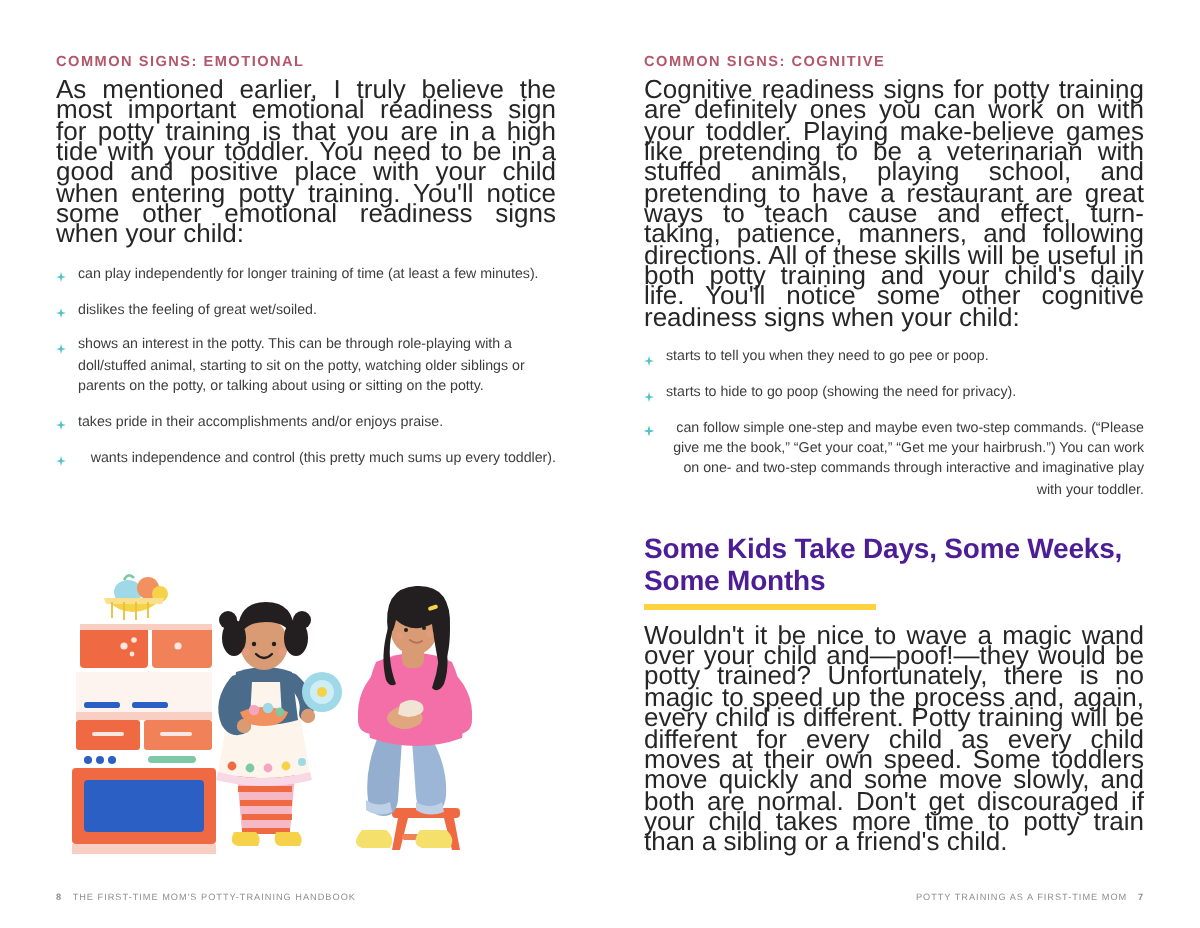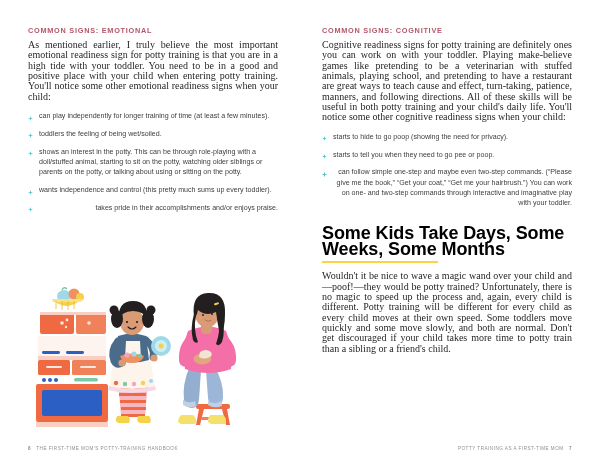--- a/index.html
+++ b/index.html
@@ -34,22 +34,22 @@
     font-family: "Liberation Sans", sans-serif;
     font-weight: bold;
     font-size: 7.3px;
     letter-spacing: 0.75px;
     color: #b4576b;
     margin: 0 0 5px 0;
     text-transform: uppercase;
   }
 
   .body-par {
-    font-family: Liberation Serif, serif;
-    font-size: 10px;
+    font-family: Liberation Sans, sans-serif;
+    font-size: 13px;
     line-height: 10.35px;
     color: #262626;
     margin: 0 0 9px 0;
     text-align: justify;
     hyphens: auto;
   }
   .body-par:last-child { margin-bottom: 0; }
 
   ul.bullets {
     list-style: none;
@@ -71,23 +71,23 @@
     left: 0;
     top: 2.6px;
     width: 5px;
     height: 5px;
     display: block;
   }
 
   .teal-heading {
     font-family: "Liberation Sans", sans-serif;
     font-weight: bold;
-    font-size: 18px;
+    font-size: 14px;
     line-height: 16.5px;
-    color: #000000;
+    color: #4c1d95;
     margin: 16px 0 0 0;
     letter-spacing: -0.1px;
     display: inline-block;
   }
   .heading-rule {
     width: 116px;
     height: 2.4px;
     background: #ffd23f;
     margin: 2px 0 8px 0;
   }
@@ -134,45 +134,45 @@
             </svg>
         </span>
         <span>can play independently for longer training of time (at least a few minutes).</span>
       </li>
       <li>
         <span class="star">
           <svg viewBox="0 0 10 10">
               <path d="M5 0 L6.1 3.9 L10 5 L6.1 6.1 L5 10 L3.9 6.1 L0 5 L3.9 3.9 Z" fill="#4fc3c7"></path>
             </svg>
         </span>
-        <span>toddlers the feeling of being wet/soiled.</span>
+        <span>dislikes the feeling of great wet/soiled.</span>
       </li>
       <li>
         <span class="star">
           <svg viewBox="0 0 10 10">
               <path d="M5 0 L6.1 3.9 L10 5 L6.1 6.1 L5 10 L3.9 6.1 L0 5 L3.9 3.9 Z" fill="#4fc3c7"></path>
             </svg>
         </span>
         <span>shows an interest in the potty. This can be through role-playing with a doll/stuffed animal, starting to sit on the potty, watching older siblings or parents on the potty, or talking about using or sitting on the potty.</span>
       </li>
       <li>
         <span class="star">
           <svg viewBox="0 0 10 10">
               <path d="M5 0 L6.1 3.9 L10 5 L6.1 6.1 L5 10 L3.9 6.1 L0 5 L3.9 3.9 Z" fill="#4fc3c7"></path>
             </svg>
         </span>
+        <span>takes pride in their accomplishments and/or enjoys praise.</span>
+      </li>
+      <li>
+        <span class="star">
+          <svg viewBox="0 0 10 10">
+              <path d="M5 0 L6.1 3.9 L10 5 L6.1 6.1 L5 10 L3.9 6.1 L0 5 L3.9 3.9 Z" fill="#4fc3c7"></path>
+            </svg>
+        </span>
         <span>wants independence and control (this pretty much sums up every toddler).</span>
-      </li>
-      <li>
-        <span class="star">
-          <svg viewBox="0 0 10 10">
-              <path d="M5 0 L6.1 3.9 L10 5 L6.1 6.1 L5 10 L3.9 6.1 L0 5 L3.9 3.9 Z" fill="#4fc3c7"></path>
-            </svg>
-        </span>
-        <span>takes pride in their accomplishments and/or enjoys praise.</span>
       </li>
     </ul>
 
     <div class="illo-wrap">
       <svg viewBox="0 0 266 150" xmlns="http://www.w3.org/2000/svg">
 
         <g>
           <ellipse cx="46" cy="10" rx="7" ry="6" fill="#9fd9e8"></ellipse>
           <circle cx="56" cy="8" r="5.5" fill="#f0915f"></circle>
           <circle cx="62" cy="11" r="4" fill="#f6d14a"></circle>
@@ -326,29 +326,29 @@
 
     <p class="body-par">Cognitive readiness signs for potty training are definitely ones you can work on with your toddler. Playing make-believe games like pretending to be a veterinarian with stuffed animals, playing school, and pretending to have a restaurant are great ways to teach cause and effect, turn-taking, patience, manners, and following directions. All of these skills will be useful in both potty training and your child's daily life. You'll notice some other cognitive readiness signs when your child:</p>
 
     <ul class="bullets">
       <li>
         <span class="star">
           <svg viewBox="0 0 10 10">
               <path d="M5 0 L6.1 3.9 L10 5 L6.1 6.1 L5 10 L3.9 6.1 L0 5 L3.9 3.9 Z" fill="#4fc3c7"></path>
             </svg>
         </span>
+        <span>starts to tell you when they need to go pee or poop.</span>
+      </li>
+      <li>
+        <span class="star">
+          <svg viewBox="0 0 10 10">
+              <path d="M5 0 L6.1 3.9 L10 5 L6.1 6.1 L5 10 L3.9 6.1 L0 5 L3.9 3.9 Z" fill="#4fc3c7"></path>
+            </svg>
+        </span>
         <span>starts to hide to go poop (showing the need for privacy).</span>
-      </li>
-      <li>
-        <span class="star">
-          <svg viewBox="0 0 10 10">
-              <path d="M5 0 L6.1 3.9 L10 5 L6.1 6.1 L5 10 L3.9 6.1 L0 5 L3.9 3.9 Z" fill="#4fc3c7"></path>
-            </svg>
-        </span>
-        <span>starts to tell you when they need to go pee or poop.</span>
       </li>
       <li>
         <span class="star">
           <svg viewBox="0 0 10 10">
               <path d="M5 0 L6.1 3.9 L10 5 L6.1 6.1 L5 10 L3.9 6.1 L0 5 L3.9 3.9 Z" fill="#4fc3c7"></path>
             </svg>
         </span>
       </li>
       <li>
         <span class="star">

